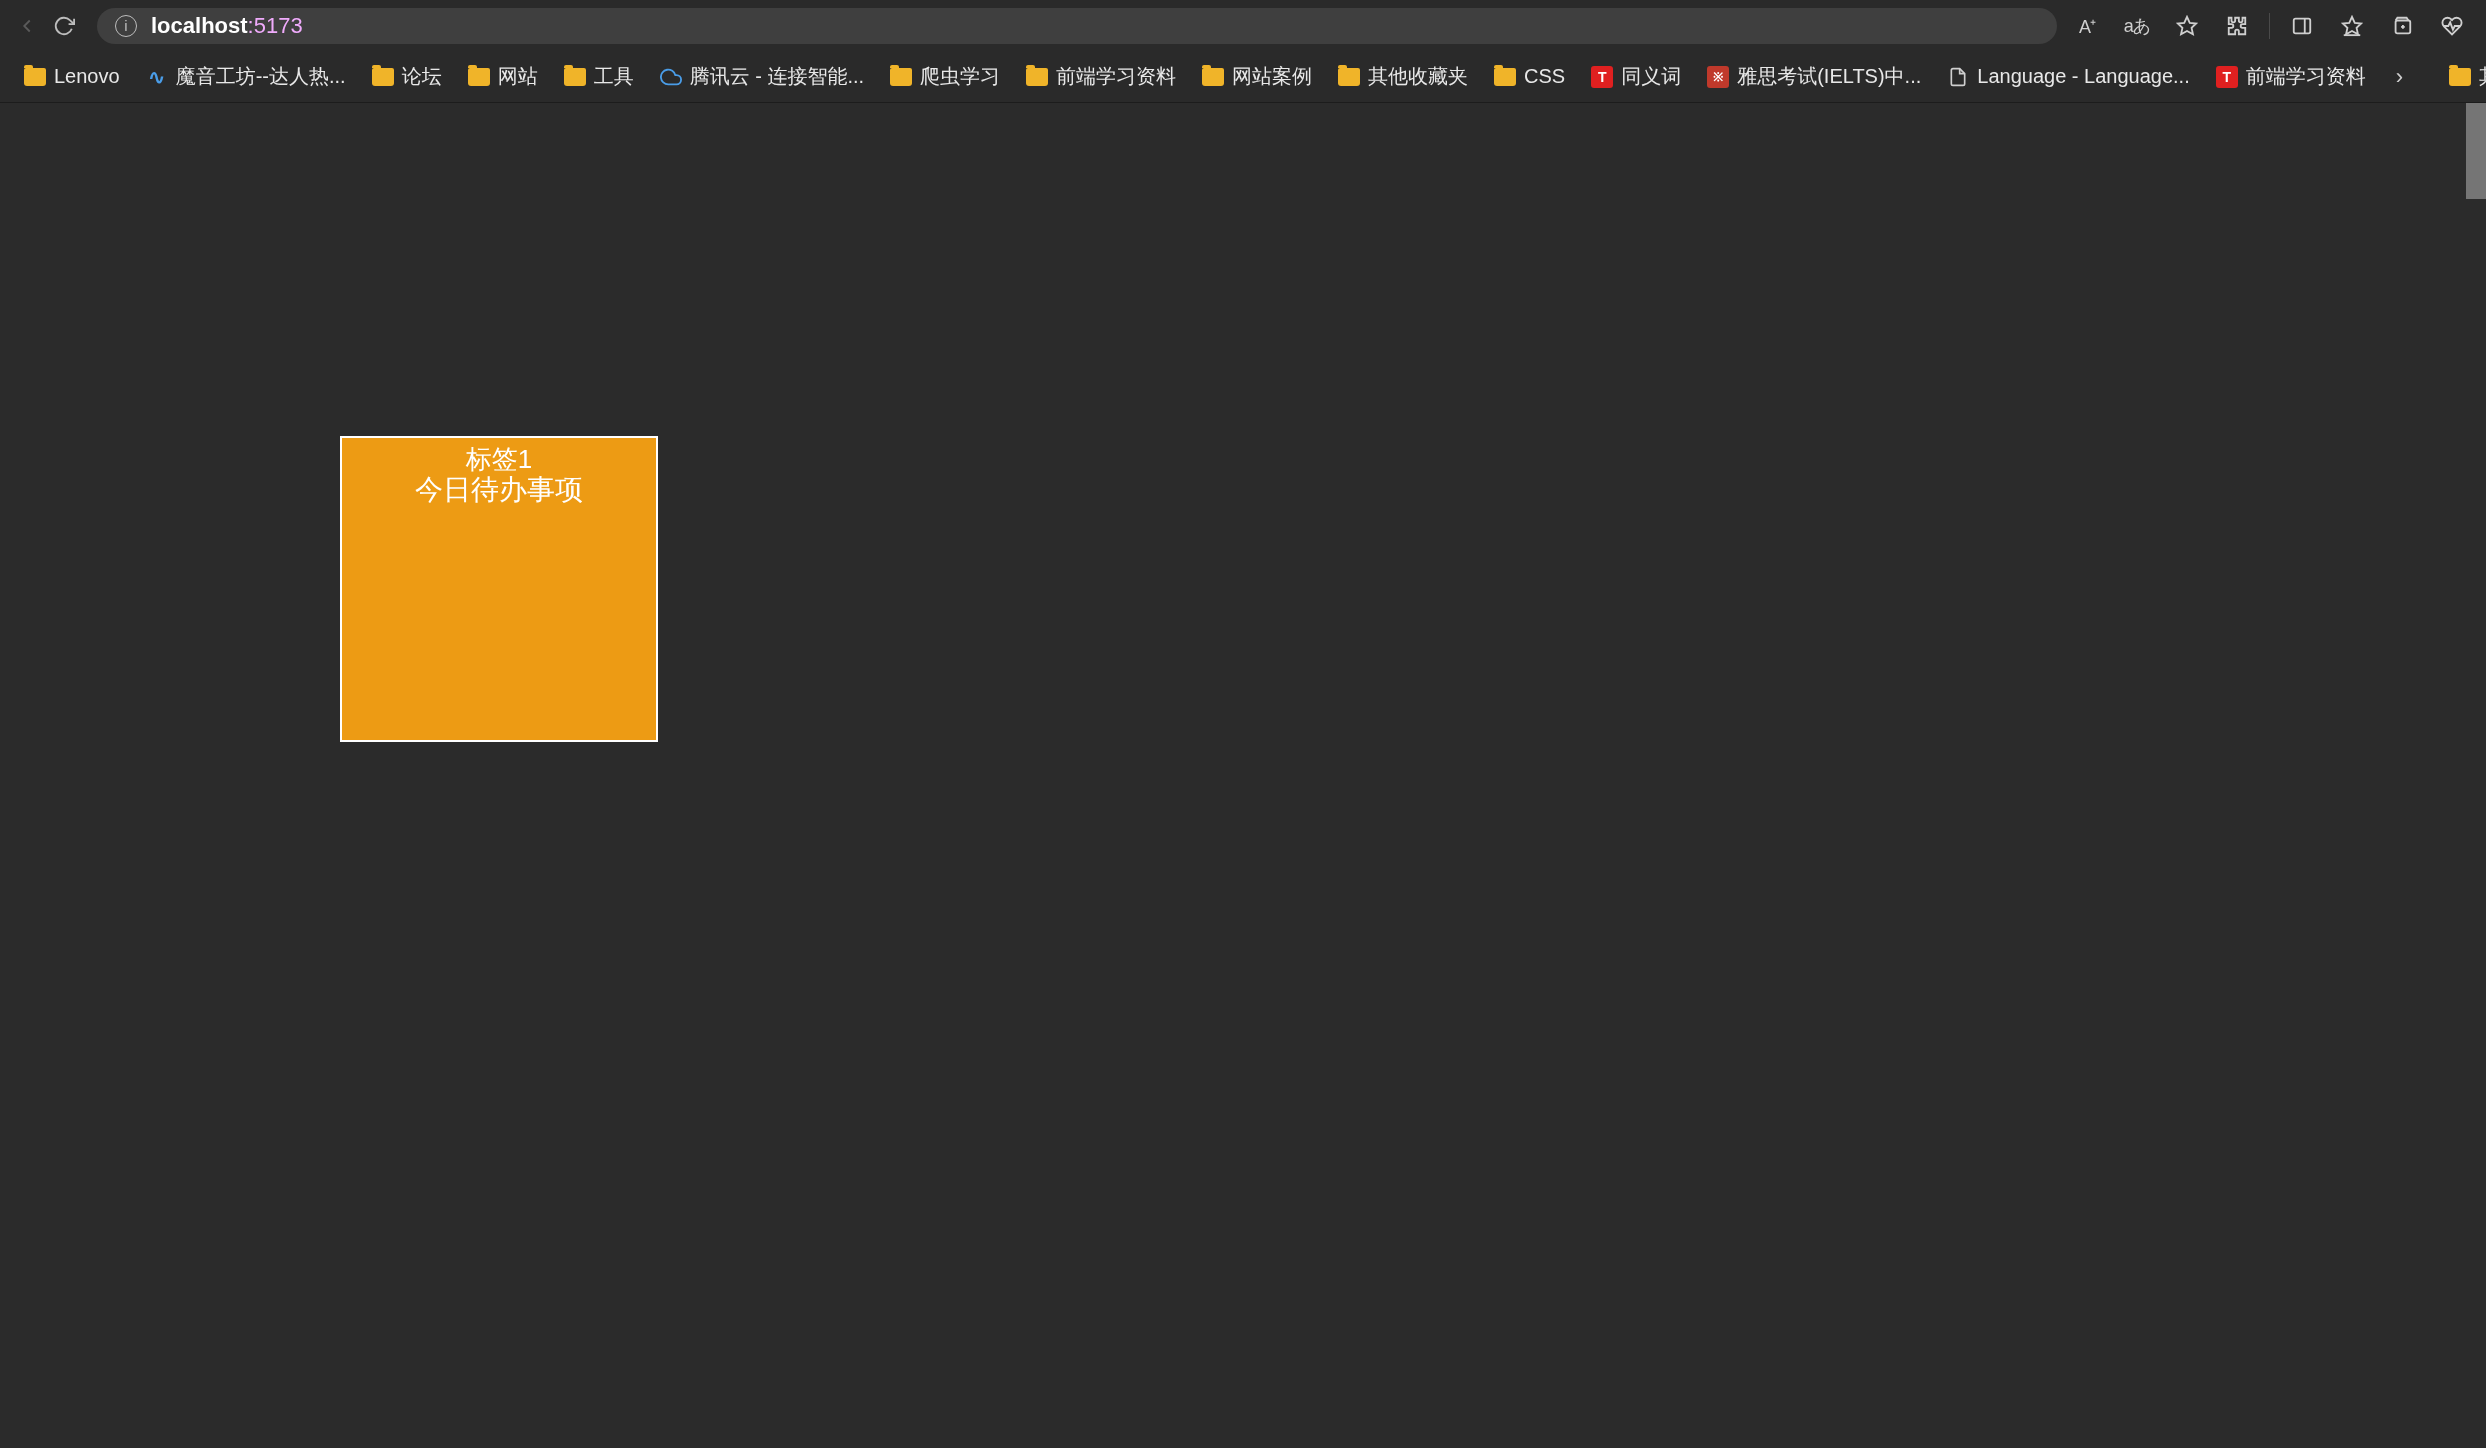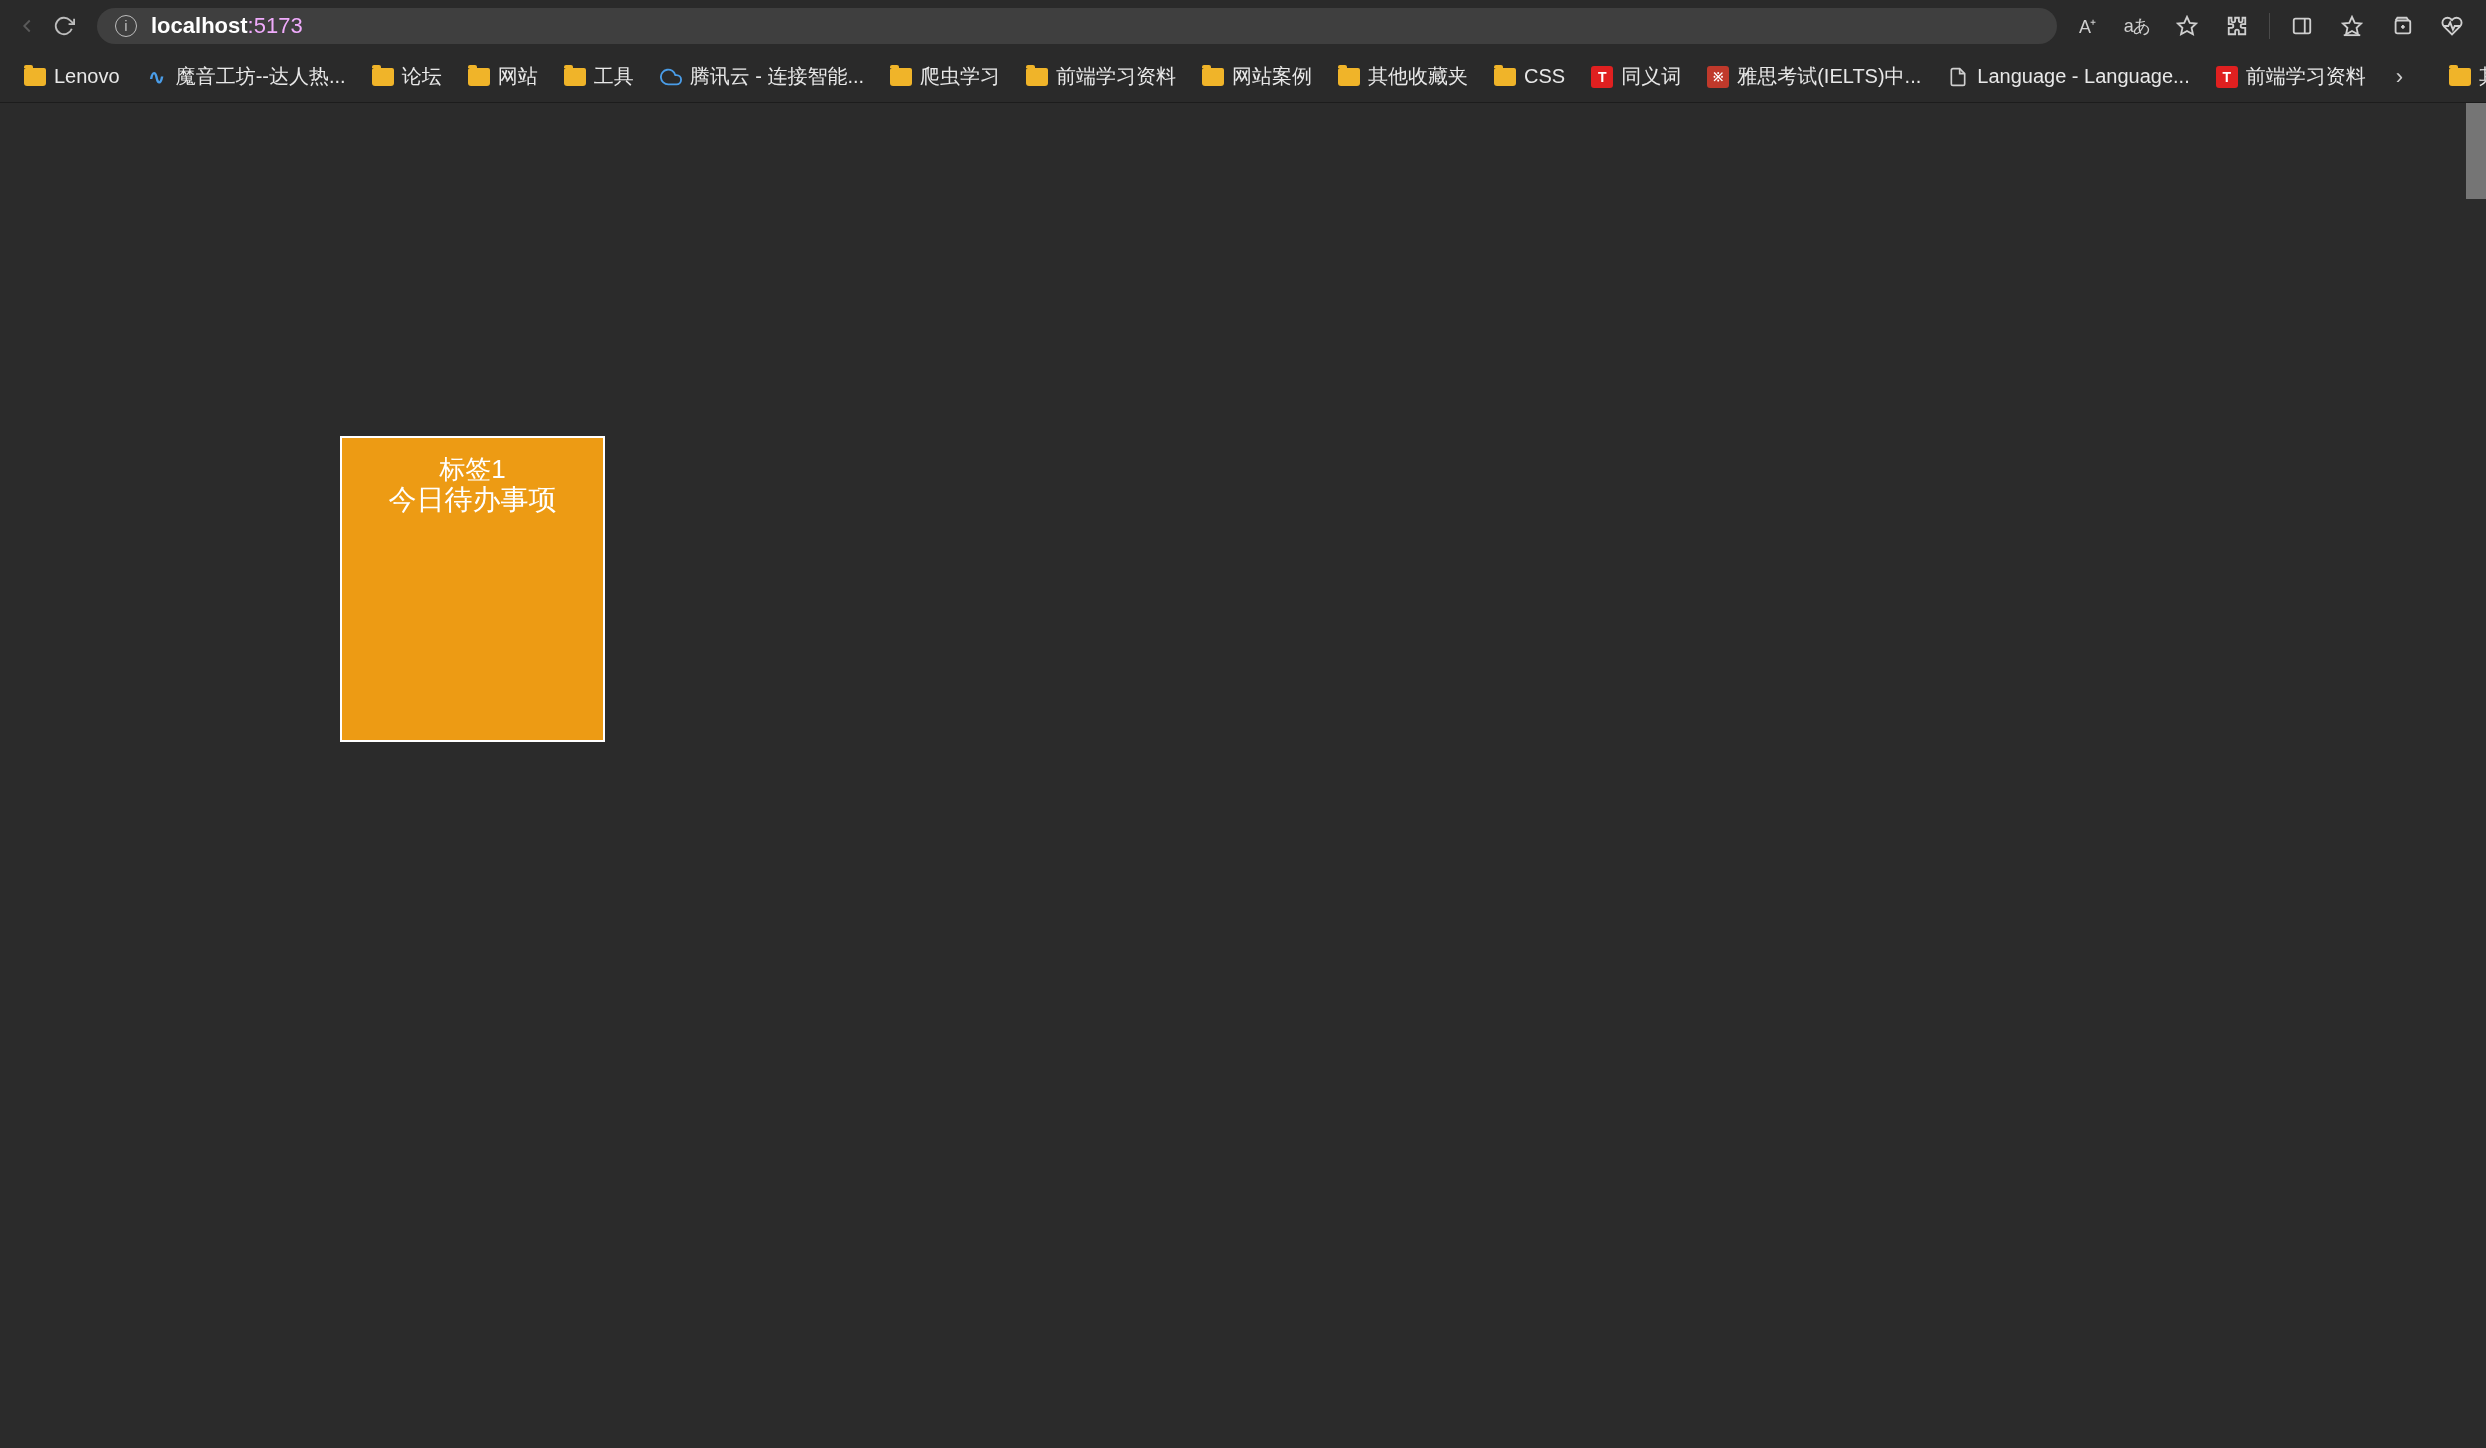--- a/index.html
+++ b/index.html
@@ -157,27 +157,27 @@
     
     .page-content {
       position: relative;
       background: #2b2b2b;
       height: calc(100% - 103px);
     }
     .card {
       position: absolute;
       top: 333px;
       left: 340px;
-      width: 265px;
+      width: 318px;
       height: 306px;
       background: #ed9b14;
       border: 2px solid #fff;
       text-align: center;
       color: #fff;
-      padding-top: 16px;
+      padding-top: 6px;
     }
     .card-line1 {
       font-size: 26px;
       line-height: 30px;
     }
     .card-line2 {
       font-size: 28px;
       line-height: 32px;
     }
     

